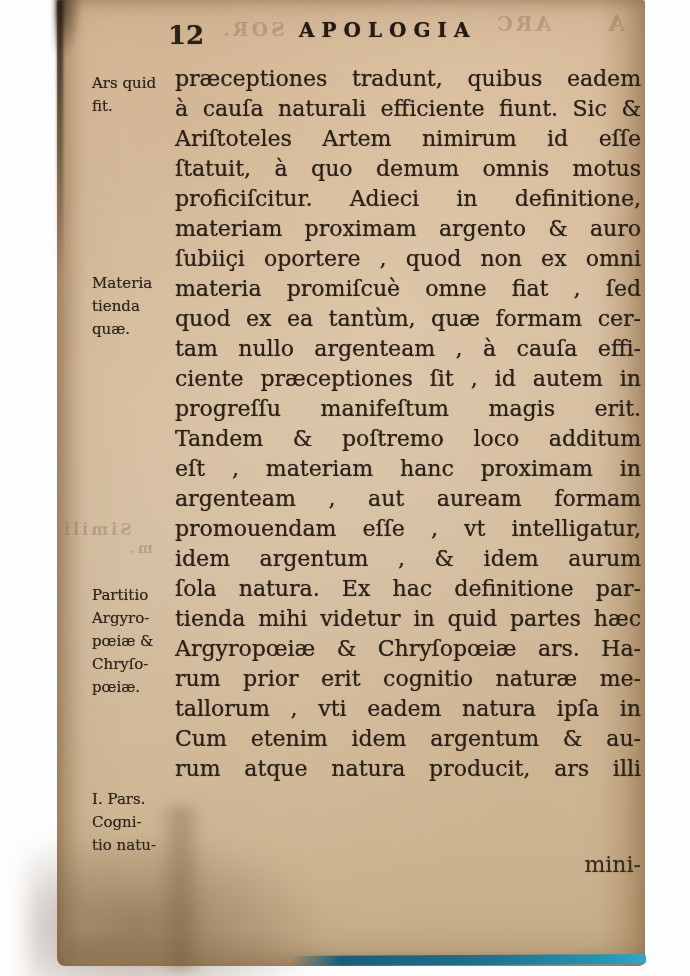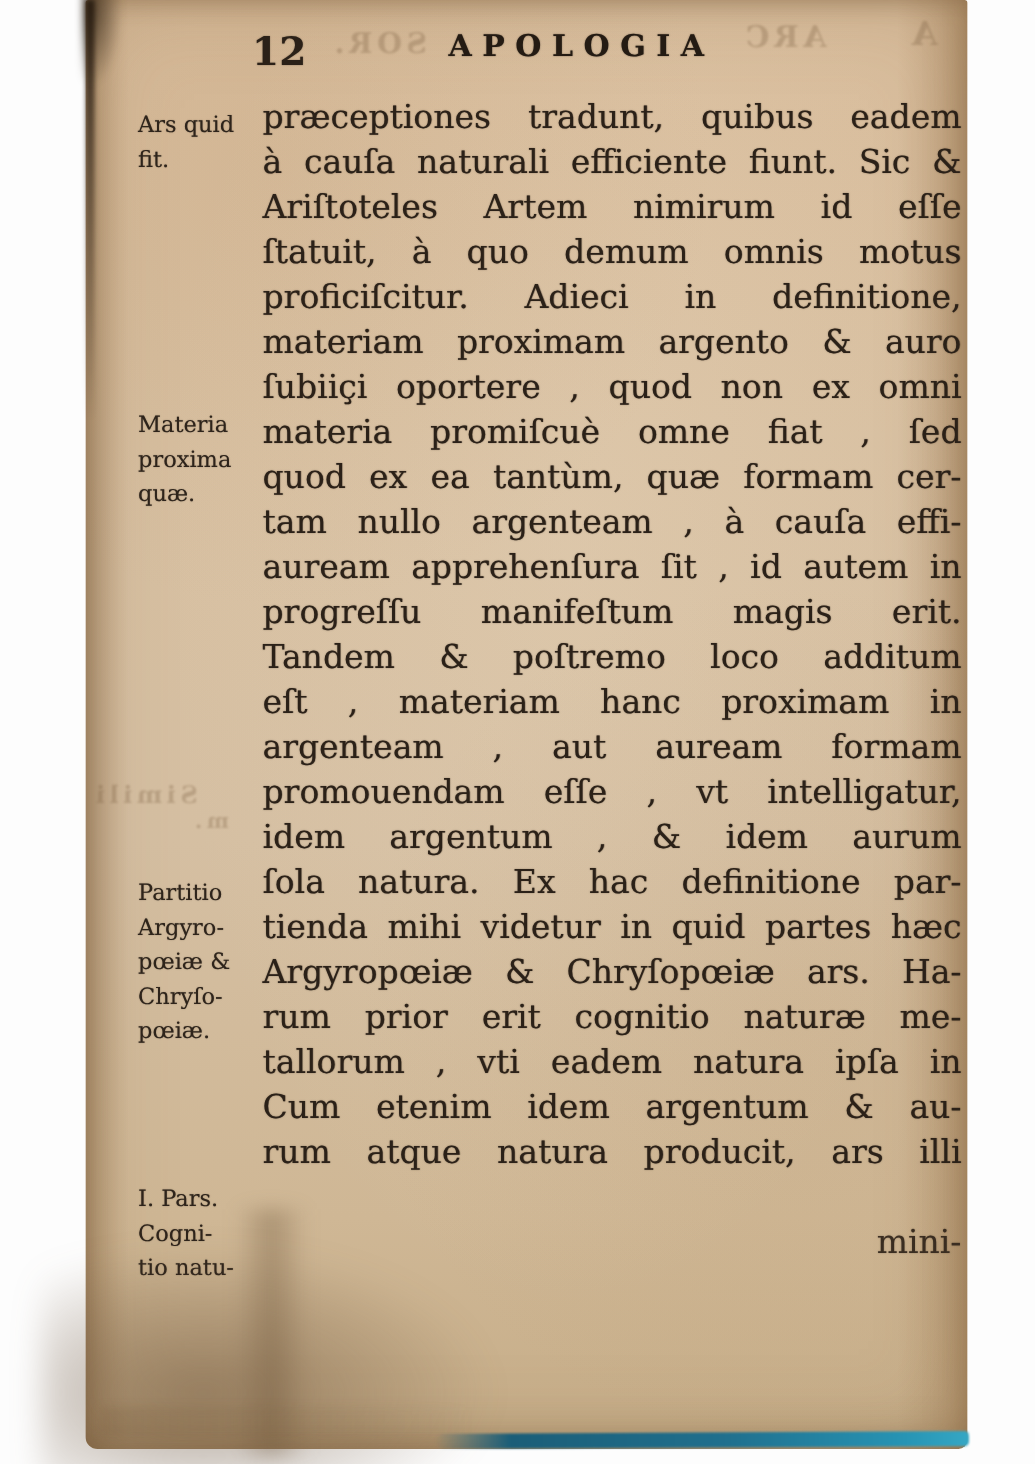--- a/index.html
+++ b/index.html
@@ -49,21 +49,21 @@
     letter-spacing:7px;color:#241b13;font-weight:600;
     text-shadow:0 0 1px rgba(36,27,19,.65);text-align:right;}
 
   .body{position:absolute;left:118px;top:64px;width:466px;}
   .bodyline{
     font-size:22px;line-height:30px;height:30px;color:#2b2118;
     text-align:justify;text-align-last:justify;
     text-shadow:0 0 1px rgba(43,33,24,.5), .4px .4px 0 rgba(43,33,24,.25);
     white-space:nowrap;overflow:visible;
   }
-  .catchword{position:absolute;left:118px;top:816px;width:466px;text-align:right;
+  .catchword{position:absolute;left:118px;top:852px;width:466px;text-align:right;
     font-size:22px;color:#3a2d21;text-shadow:0 0 1px rgba(43,33,24,.5);}
 
   .margin-col{position:absolute;left:35px;top:0;width:82px;}
   .margin-note{position:absolute;left:0;width:82px;color:#2e241b;
     text-shadow:0 0 .8px rgba(46,36,27,.55);}
   .margin-line{font-size:15px;line-height:23px;white-space:nowrap;}
 
   .ghost-layer{position:absolute;left:0;top:0;width:100%;height:100%;pointer-events:none;}
   .ghost{position:absolute;color:#7d6143;opacity:.32;transform:scaleX(-1);
     filter:blur(.6px);font-weight:700;letter-spacing:3px;white-space:nowrap;}
@@ -86,21 +86,21 @@
   <span class="pagenum">12</span>
   <span class="running-title">APOLOGIA</span>
 
   <div class="margin-col">
       <div class="margin-note" style="top: 72px;">
         <div class="margin-line">Ars quid</div>
         <div class="margin-line">fit.</div>
       </div>
       <div class="margin-note" style="top: 272px;">
         <div class="margin-line">Materia</div>
-        <div class="margin-line">proxima</div>
+        <div class="margin-line">tienda</div>
         <div class="margin-line">quæ.</div>
       </div>
       <div class="margin-note" style="top: 584px;">
         <div class="margin-line">Partitio</div>
         <div class="margin-line">Argyro-</div>
         <div class="margin-line">pœiæ &amp;</div>
         <div class="margin-line">Chryſo-</div>
         <div class="margin-line">pœiæ.</div>
       </div>
       <div class="margin-note" style="top: 788px;">
@@ -114,21 +114,21 @@
       <div class="bodyline">præceptiones tradunt, quibus eadem</div>
       <div class="bodyline">à cauſa naturali efficiente fiunt. Sic &amp;</div>
       <div class="bodyline">Ariſtoteles Artem nimirum id eſſe</div>
       <div class="bodyline">ſtatuit, à quo demum omnis motus</div>
       <div class="bodyline">proficiſcitur. Adieci in definitione,</div>
       <div class="bodyline">materiam proximam argento &amp; auro</div>
       <div class="bodyline">ſubiiçi oportere , quod non ex omni</div>
       <div class="bodyline">materia promiſcuè omne fiat , ſed</div>
       <div class="bodyline">quod ex ea tantùm, quæ formam cer-</div>
       <div class="bodyline">tam nullo argenteam , à cauſa effi-</div>
-      <div class="bodyline">auream apprehenſura ſit , id autem in</div>
+      <div class="bodyline">ciente præceptiones ſit , id autem in</div>
       <div class="bodyline">progreſſu manifeſtum magis erit.</div>
       <div class="bodyline">Tandem &amp; poſtremo loco additum</div>
       <div class="bodyline">eſt , materiam hanc proximam in</div>
       <div class="bodyline">argenteam , aut auream formam</div>
       <div class="bodyline">promouendam eſſe , vt intelligatur,</div>
       <div class="bodyline">idem argentum , &amp; idem aurum</div>
       <div class="bodyline">ſola natura. Ex hac definitione par-</div>
       <div class="bodyline">tienda mihi videtur in quid partes hæc</div>
       <div class="bodyline">Argyropœiæ &amp; Chryſopœiæ ars. Ha-</div>
       <div class="bodyline">rum prior erit cognitio naturæ me-</div>

